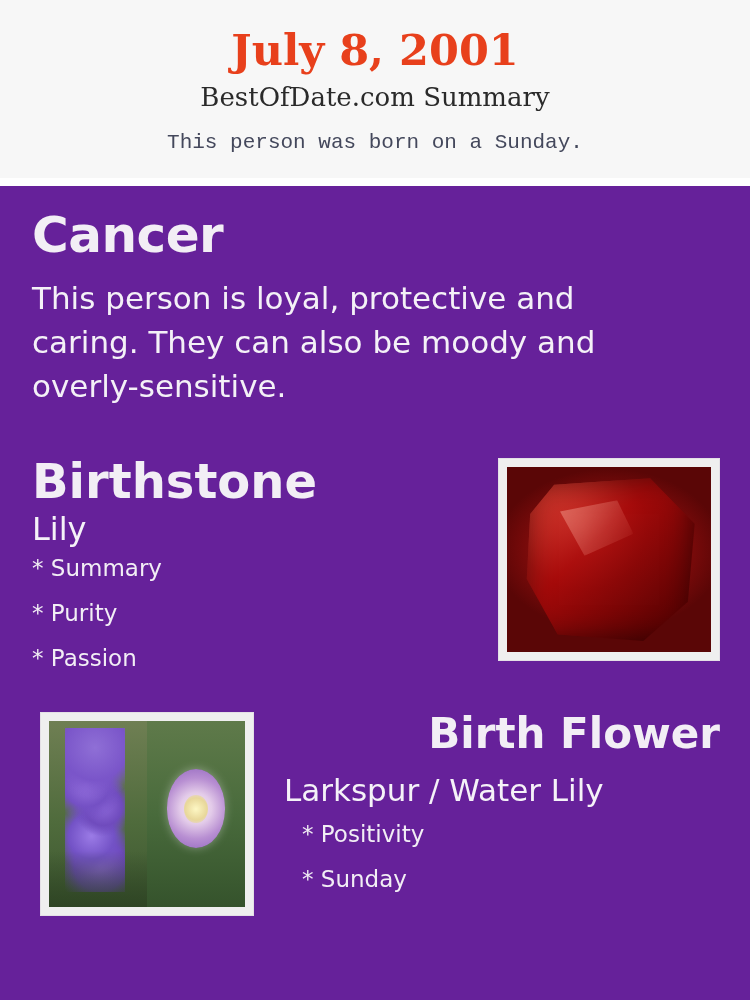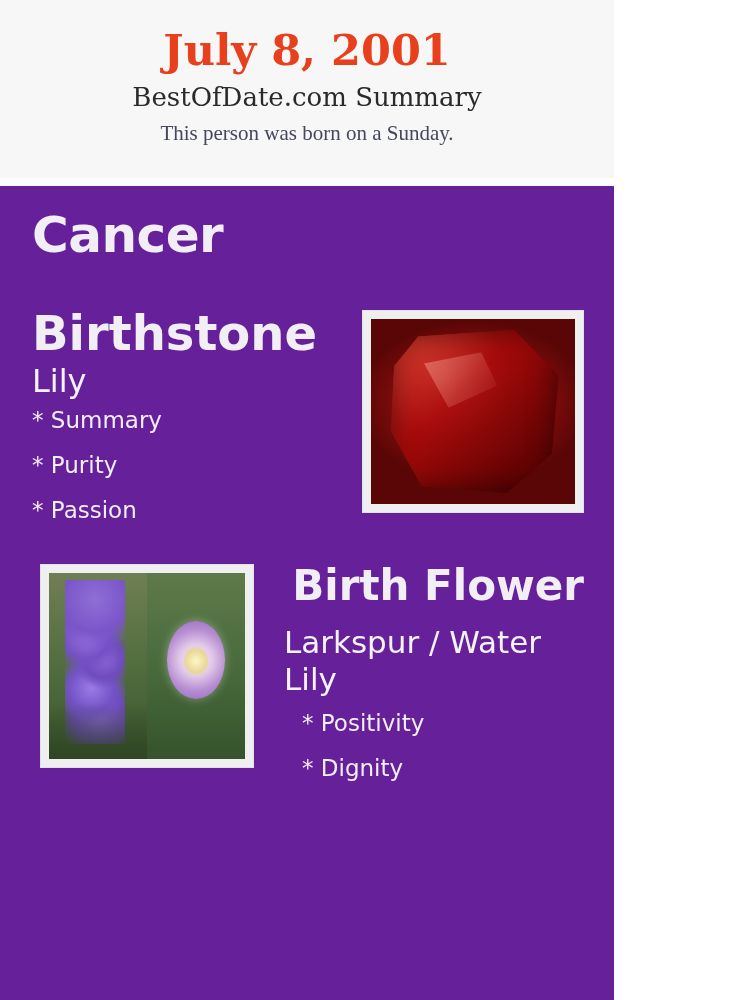--- a/index.html
+++ b/index.html
@@ -7,21 +7,21 @@
     padding: 0;
   }
   body {
     width: 750px;
     height: 1000px;
     background: #ffffff;
     font-family: "DejaVu Sans", sans-serif;
     overflow: hidden;
   }
   .page {
-    width: 614px;
+    width: 750px;
     height: 1000px;
     position: relative;
     background: #ffffff;
   }
 
   
   .header {
     background: #f7f7f7;
     height: 178px;
     box-sizing: border-box;
@@ -38,22 +38,22 @@
   }
   .header-sub {
     color: #2a2a2a;
     font-size: 26px;
     margin-top: 8px;
     font-family: "DejaVu Serif", serif;
   }
   .header-note {
     color: #44485c;
     font-size: 21px;
-    margin-top: 9px;
-    font-family: Liberation Serif, serif;
+    margin-top: 19px;
+    font-family: Liberation Mono, monospace;
   }
   .header-rule {
     height: 8px;
     background: #ffffff;
   }
 
   
   .panel {
     background: #66219a;
     height: 814px;
@@ -271,20 +271,21 @@
   <div class="header">
     <div class="header-date">July 8, 2001</div>
     <div class="header-sub">BestOfDate.com Summary</div>
     <div class="header-note">This person was born on a Sunday.</div>
   </div>
   <div class="header-rule"></div>
 
   <div class="panel">
 
     <div class="sign-title">Cancer</div>
+    <div class="sign-desc">This person is loyal, protective and caring. They can also be moody and overly-sensitive.</div>
 
     <div class="stone-block">
       <div class="block-title">Birthstone</div>
       <div class="block-name">Lily</div>
       <div class="trait">* Summary</div>
       <div class="trait">* Purity</div>
       <div class="trait">* Passion</div>
 
       <div class="stone-photo">
         <div class="inner"></div>
@@ -295,20 +296,20 @@
       <div class="flower-photo">
         <div class="inner">
           <div class="flower-left"></div>
           <div class="flower-right"></div>
         </div>
       </div>
       <div class="flower-text">
         <div class="flower-title">Birth Flower</div>
         <div class="flower-name">Larkspur / Water Lily</div>
         <div class="flower-trait">* Positivity</div>
-        <div class="flower-trait">* Dignity</div>
+        <div class="flower-trait">* Sunday</div>
       </div>
     </div>
 
   </div>
 
   <div class="bottom-bar"></div>
 </div>
 
 </body></html>

